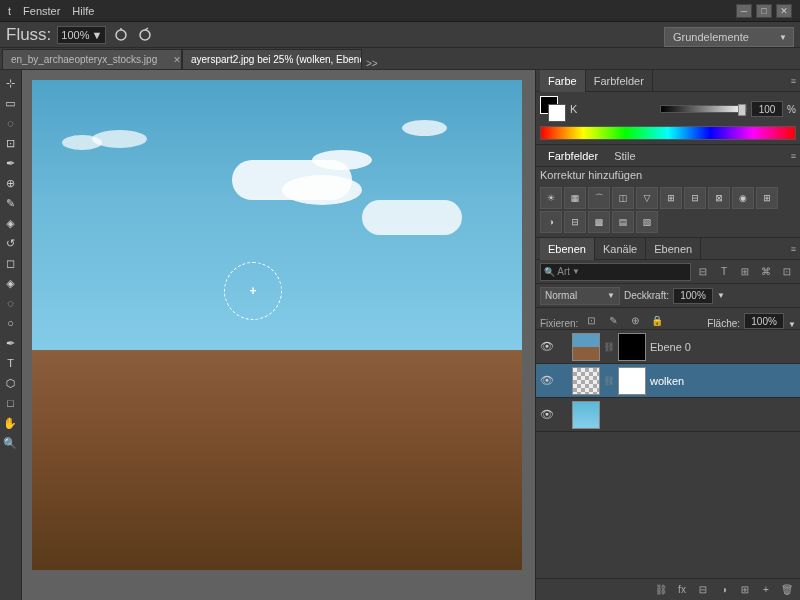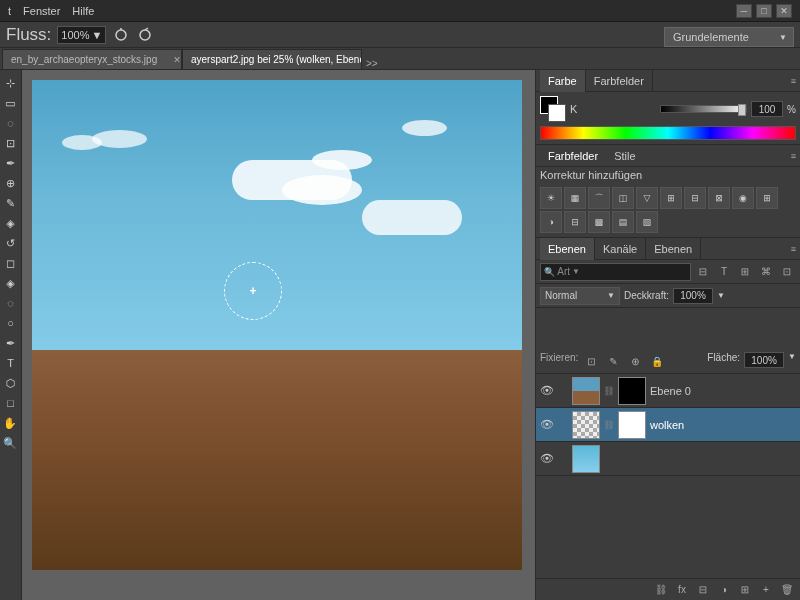--- a/index.html
+++ b/index.html
@@ -498,25 +498,24 @@
       border: 1px solid #555;
       display: flex;
       align-items: center;
       justify-content: center;
       font-size: 10px;
       color: #ccc;
     }
     .lock-row {
       height: 22px;
       display: flex;
-      align-items: flex-start;
+      align-items: flex-end;
       padding: 0 4px;
       gap: 4px;
       border-bottom: 1px solid #2a2a2a;
-      margin-top: 44px;
     }
     .lock-icon {
       font-size: 10px;
       color: #aaa;
       cursor: pointer;
     }
 
     
     .layer-row {
       height: 34px;

